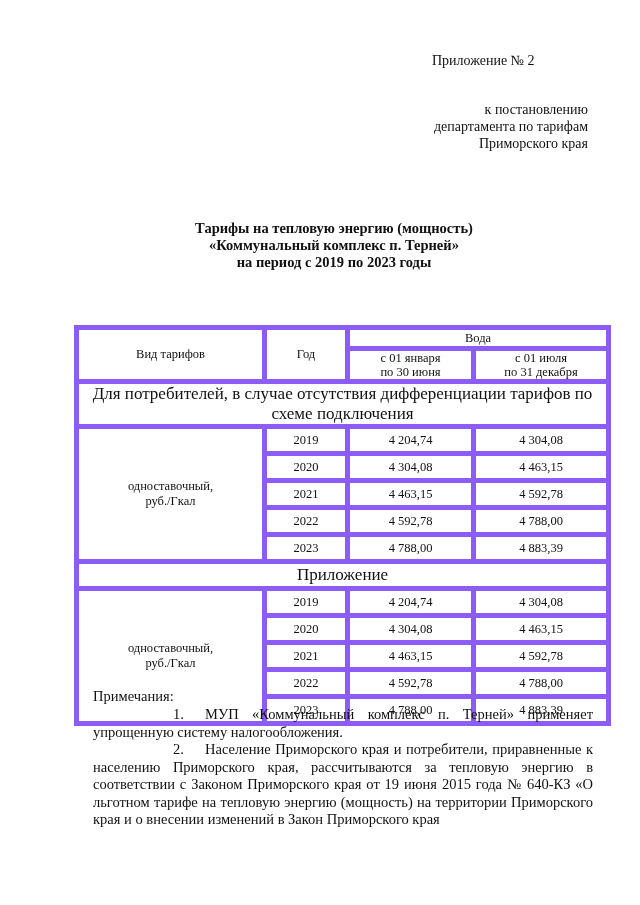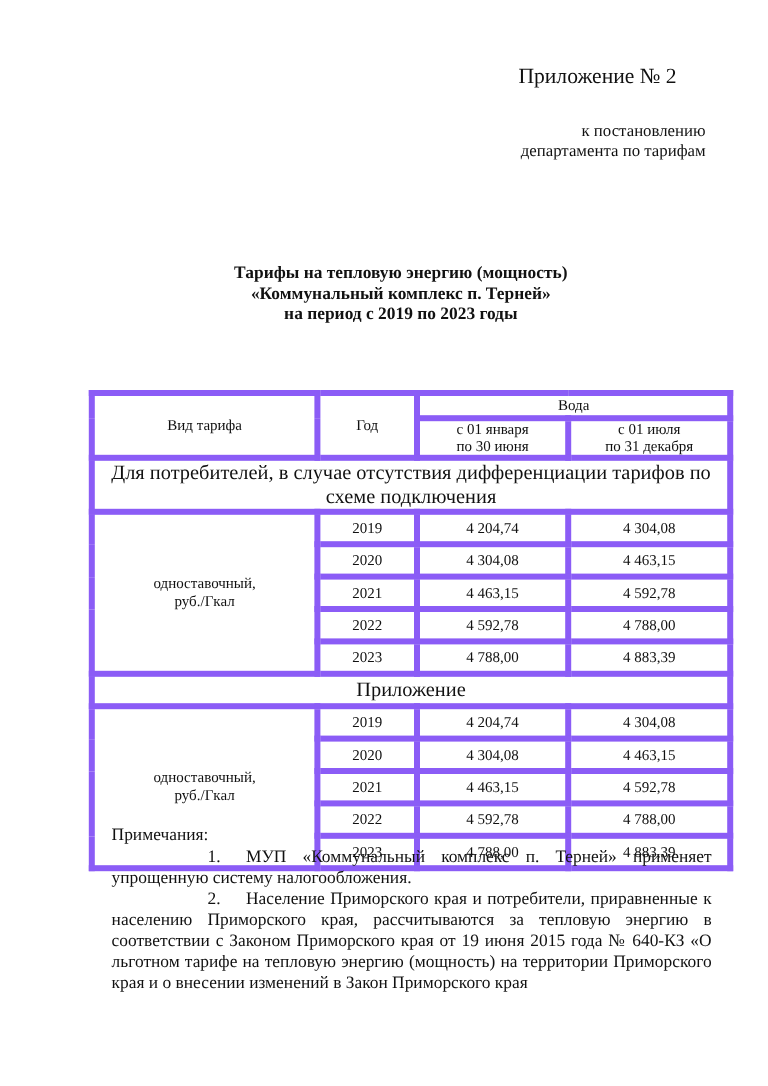--- a/index.html
+++ b/index.html
@@ -1,21 +1,21 @@
 <!DOCTYPE html>
 <html><head>
   <meta charset="utf-8">
   <style>
     html, body { margin: 0; padding: 0; }
     body {
       width: 640px; height: 905px; background: #ffffff; position: relative; overflow: hidden;
       font-family: "Liberation Serif", "DejaVu Serif", serif; color: #111;
     }
     .abs { position: absolute; }
-    .appendix { left: 432px; top: 53px; font-size: 18px; }
+    .appendix { left: 432px; top: 53px; font-size: 14px; }
     .ref { left: 380px; top: 101px; width: 208px; text-align: right; font-size: 14px; line-height: 17px; }
     .title { left: 64px; top: 220px; width: 540px; text-align: center; font-weight: bold; font-size: 14.5px; line-height: 17px; }
 
     table.tariffs {
       position: absolute; left: 74px; top: 325px; width: 532px;
       border-collapse: collapse; table-layout: fixed; font-size: 12.5px;
     }
     table.tariffs td, table.tariffs th {
       border: 5px solid #8b5cf6; padding: 0; text-align: center; vertical-align: middle; font-weight: normal;
     }
@@ -34,38 +34,39 @@
     .num { display: inline-block; width: 32px; }
   </style>
 </head>
 <body>
 
 <div class="abs appendix">Приложение № 2</div>
 
 <div class="abs ref">
   <div>к постановлению</div>
   <div>департамента по тарифам</div>
+  <div>Приморского края</div>
 </div>
 
 <div class="abs title">
   <div>Тарифы на тепловую энергию (мощность)</div>
   <div>«Коммунальный комплекс п. Терней»</div>
   <div>на период с 2019 по 2023 годы</div>
 </div>
 
 <table class="tariffs">
   <colgroup>
     <col style="width:188px">
       <col style="width:83px">
       <col style="width:126px">
       <col style="width:135px">
   </colgroup>
   <tbody>
       <tr class="h-voda">
-    <th rowspan="2">Вид тарифа</th>
+    <th rowspan="2">Вид тарифов</th>
     <th rowspan="2">Год</th>
     <th colspan="2">Вода</th>
   </tr>
   <tr class="h-sub">
     <th>
       <div>с 01 января</div>
       <div>по 30 июня</div>
     </th>
     <th>
       <div>с 01 июля</div>

